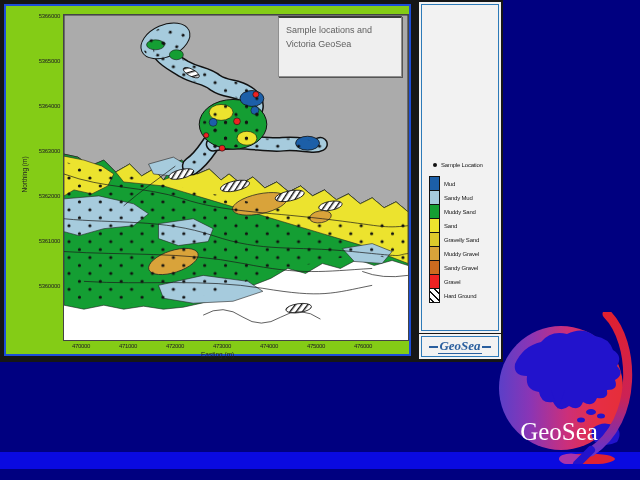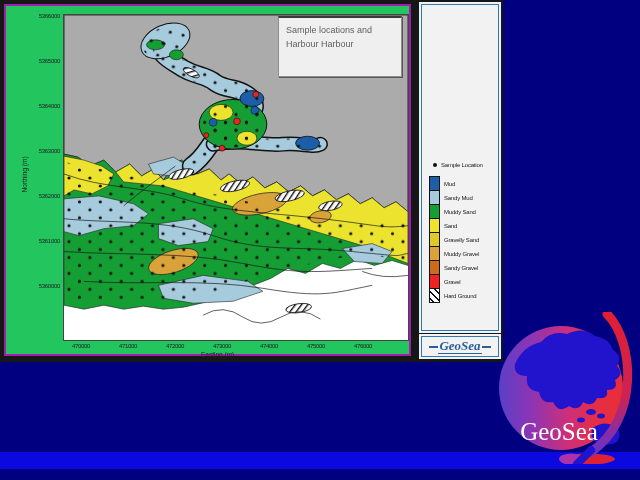--- a/index.html
+++ b/index.html
@@ -10,22 +10,22 @@
     font-family:"Liberation Sans", sans-serif;
   }
   
   .backdrop {
     position:absolute; left:0; top:0; width:503px; height:362px;
     background:#161616;
   }
   
   .map-panel {
     position:absolute; left:4px; top:4px; width:407px; height:352px;
-    background:#22c55e;
-    border:2px solid #a21caf;
+    background:#84cc16;
+    border:2px solid #1d4ed8;
   }
   .plot {
     position:absolute; left:57px; top:8px; width:346px; height:327px;
     background:#ffffff;
     border:1px solid #444;
   }
   .plot svg { display:block; }
   .ytick {
     position:absolute; width:50px; text-align:right;
     font-size:6px; color:#222; left:4px; letter-spacing:-0.3px;
@@ -209,21 +209,21 @@
         <path d="M98,26 C92,40 108,46 120,54 C134,62 142,60 152,68 C164,76 172,72 184,80 C196,88 192,98 184,104 C170,112 160,114 152,124 C144,134 140,144 128,152" fill="none" stroke="url(#dots)" stroke-width="15" stroke-linecap="round"></path>
         <ellipse cx="102" cy="26" rx="24" ry="14" transform="rotate(-24 102 26)" fill="url(#dots)"></ellipse>
         <ellipse cx="170" cy="110" rx="32" ry="23" fill="url(#dots)"></ellipse>
         <path d="M150,130 C180,124 200,132 220,130 C238,128 250,134 258,130" fill="none" stroke="url(#dots)" stroke-width="11" stroke-linecap="round"></path>
       </g>
     </svg>
   </div>
 
   <div class="title-box">
     <div>Sample locations and</div>
-    <div>Harbour Harbour</div>
+    <div>Victoria GeoSea</div>
   </div>
 </div>
 
 <div class="legend-panel">
   <div class="sample-row">
     <span class="sample-dot"></span>
     <span class="sample-label">Sample Location</span>
   </div>
 
   <div class="legend-row">

